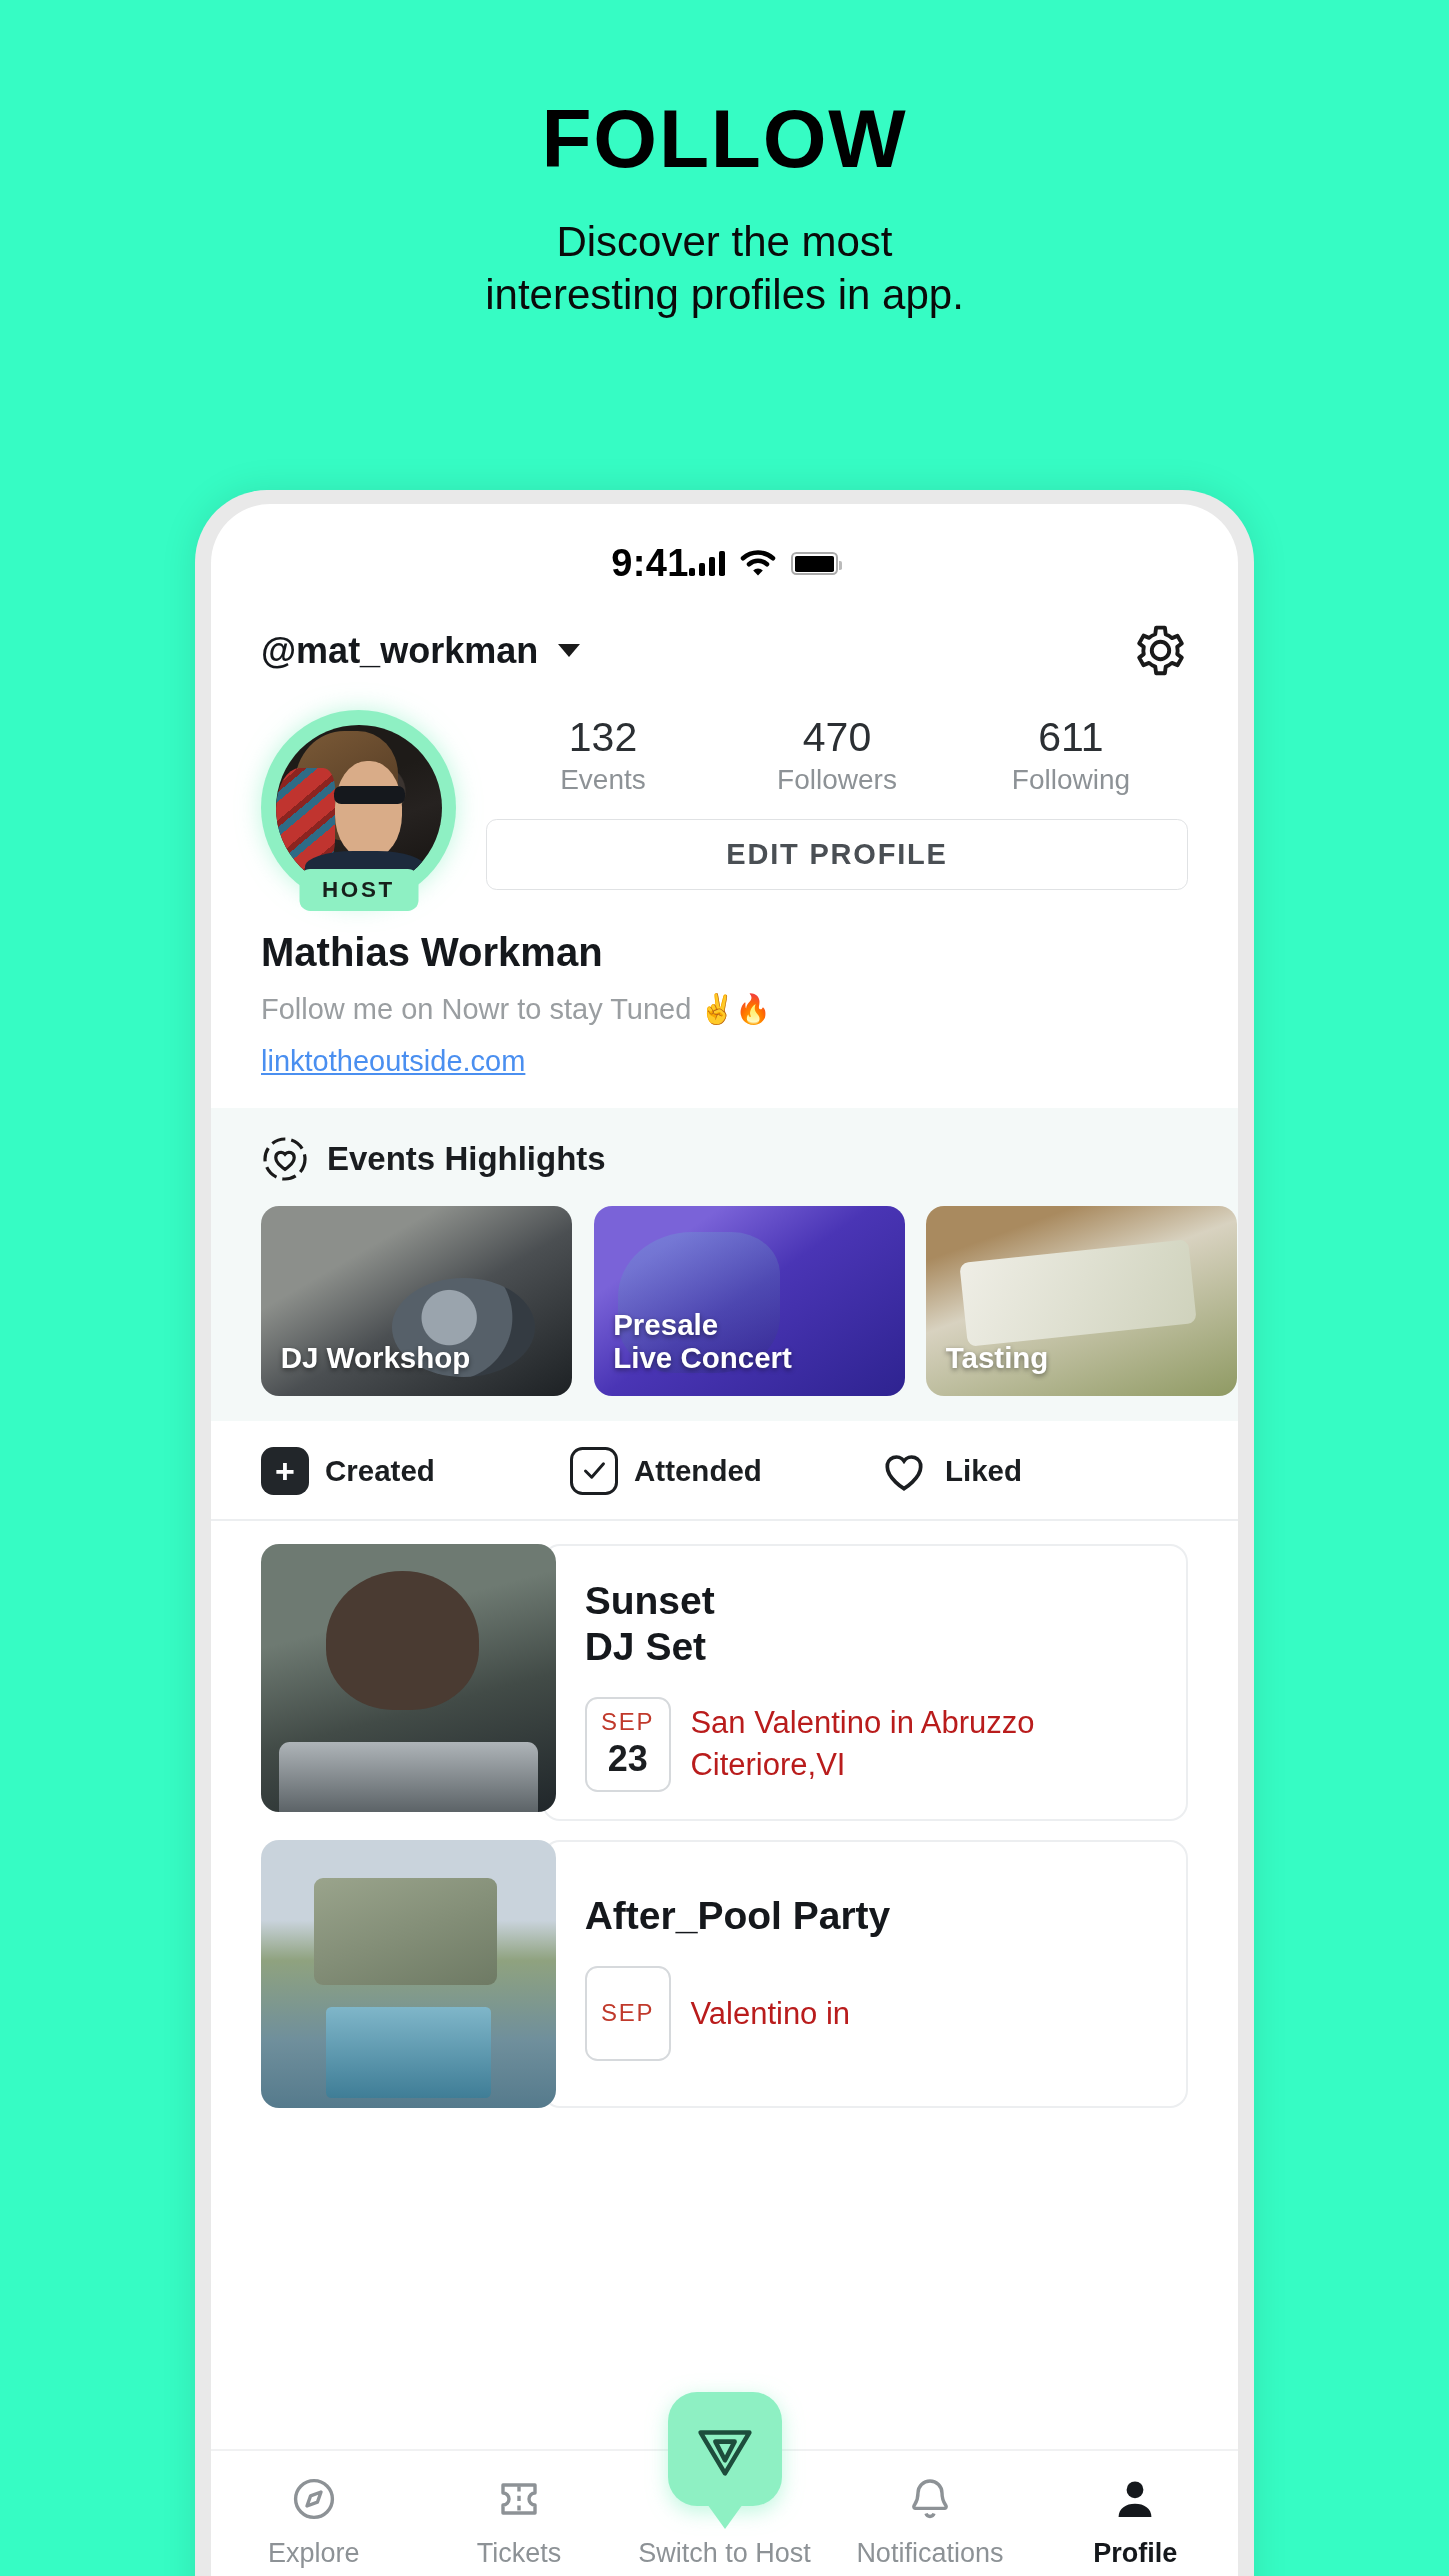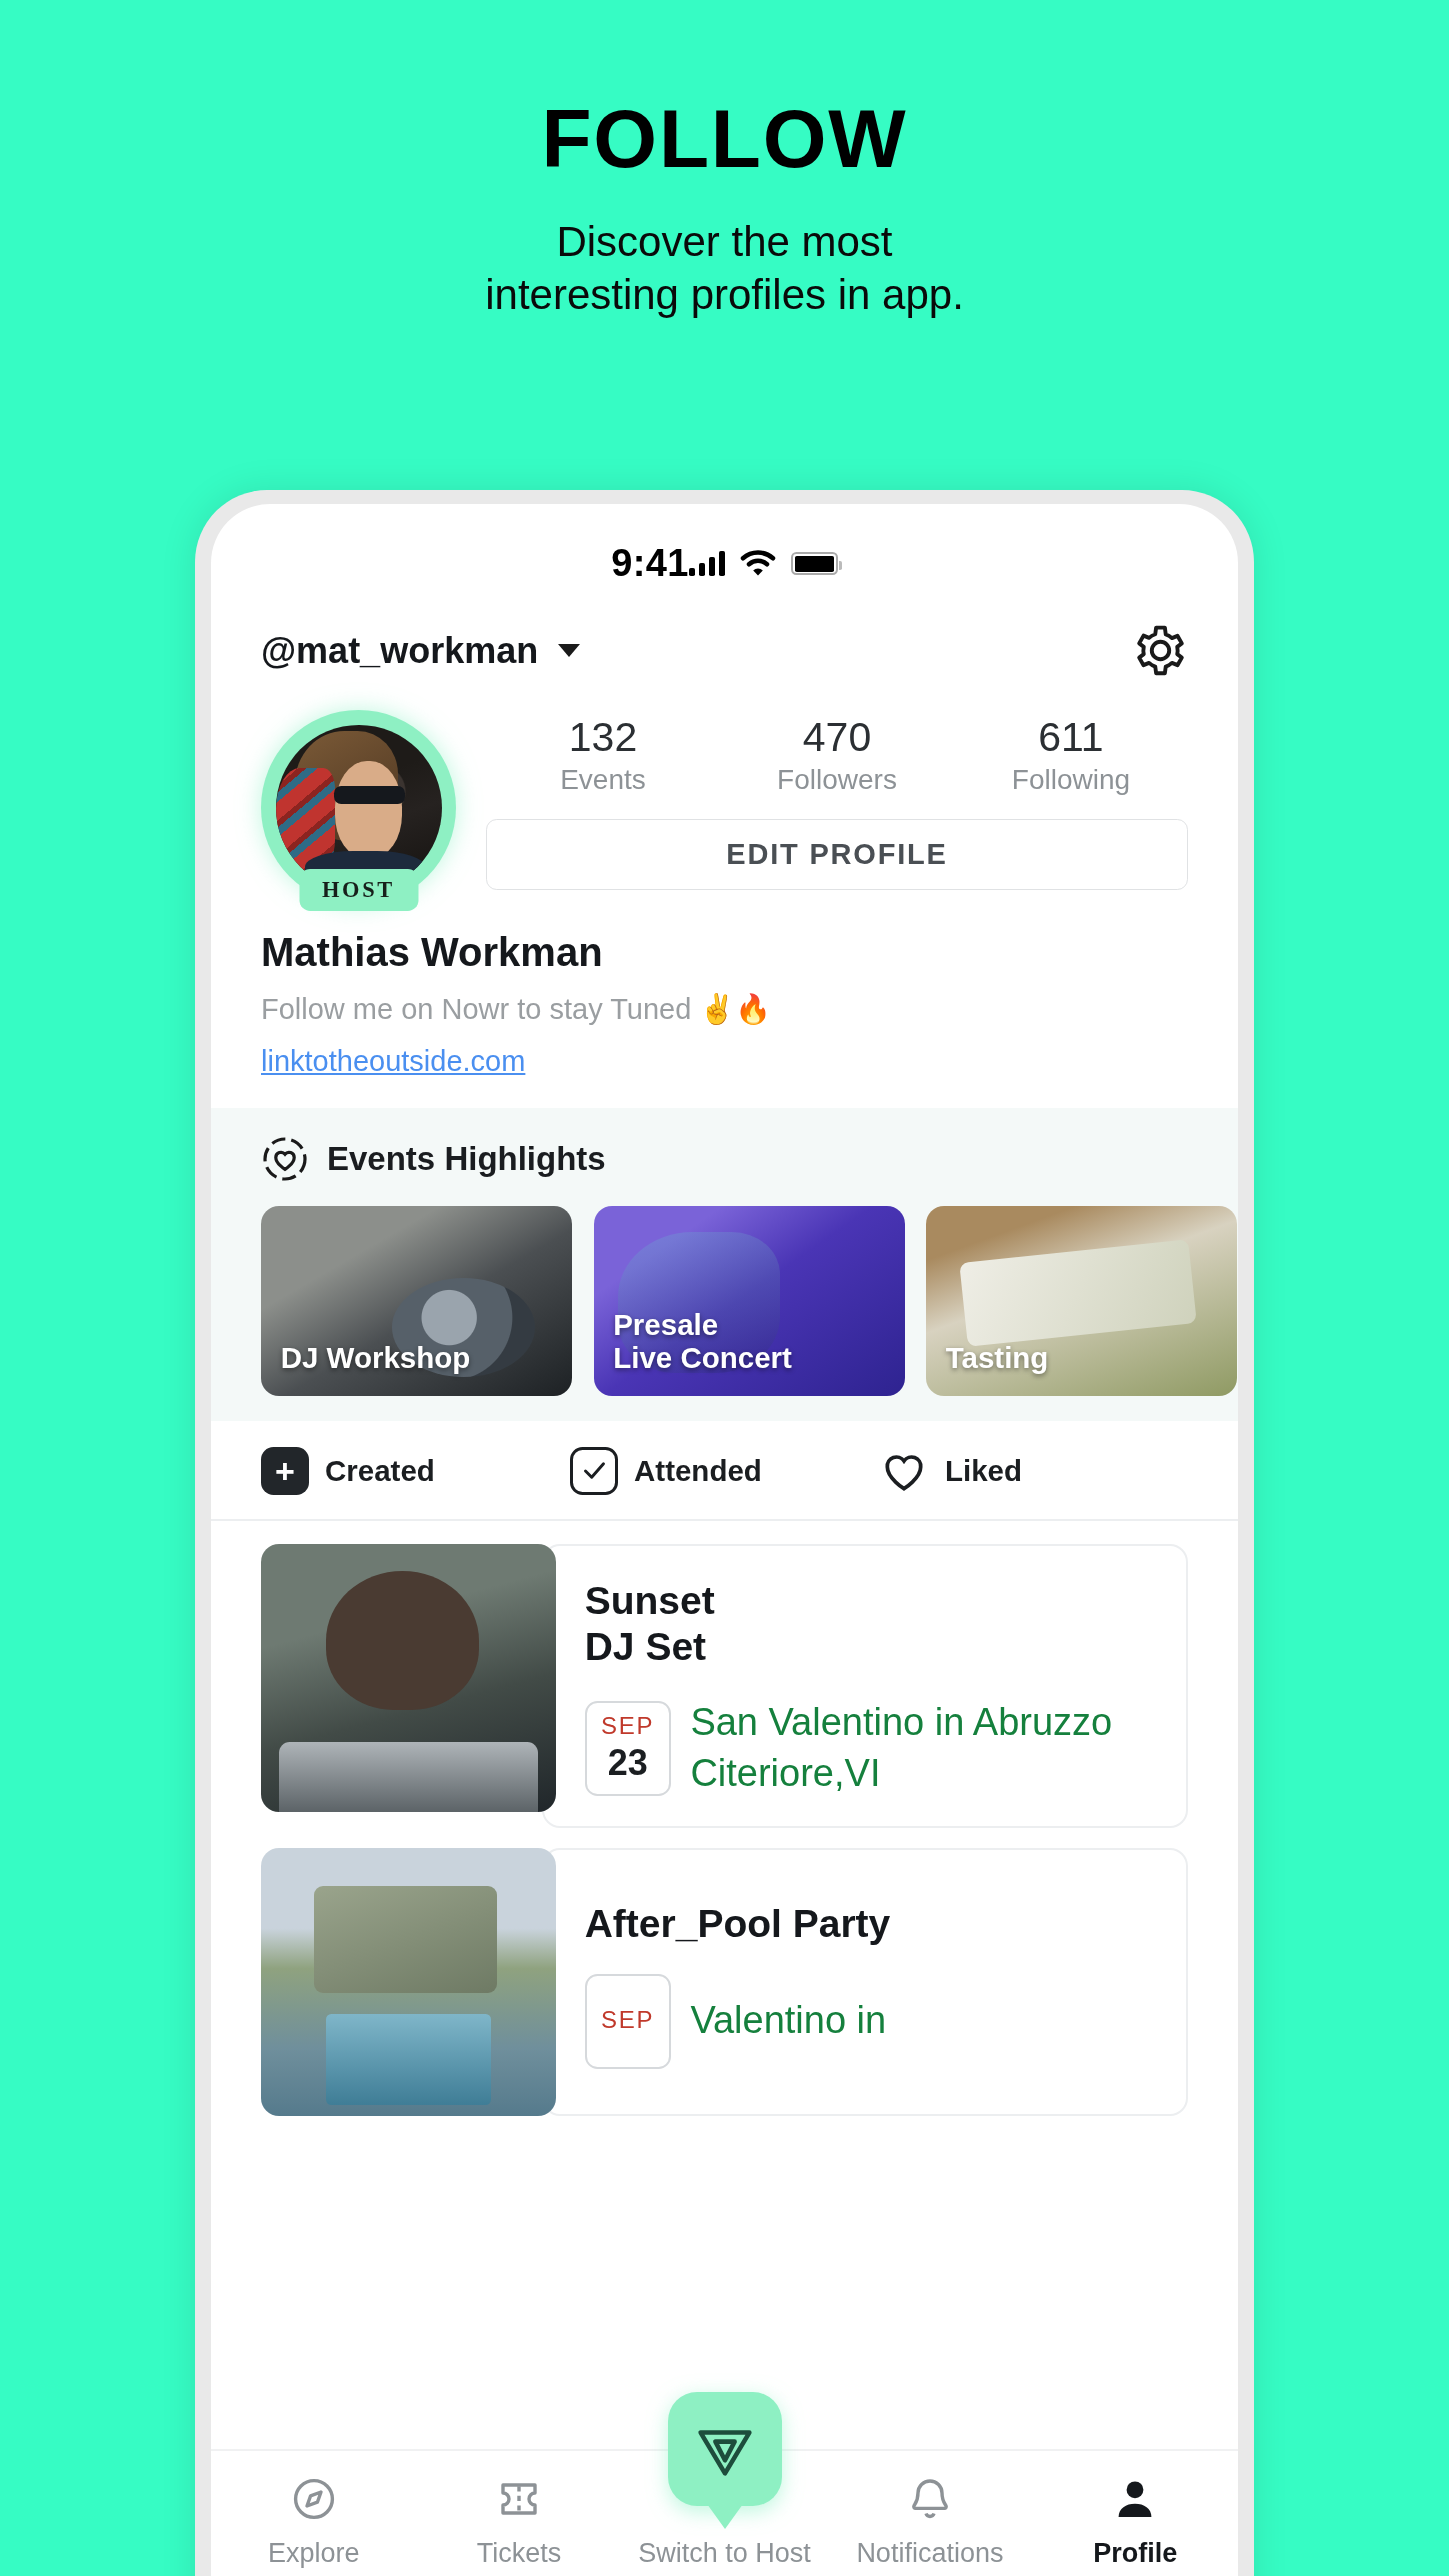--- a/index.html
+++ b/index.html
@@ -95,21 +95,21 @@
   }
   .av-hair { position:absolute; left:12%; top:4%; width:62%; height:66%; background:linear-gradient(150deg,#7b5a37,#4b3420); border-radius:55% 45% 40% 60%; }
   .av-scarf { position:absolute; left:0; top:26%; width:36%; height:62%; background:repeating-linear-gradient(140deg,#c0342f 0 14.3px,#8c2420 14.3px 19.7px,#2e6b86 19.7px 27px); border-radius:40% 20% 30% 20%; }
   .av-face { position:absolute; left:36%; top:22%; width:40%; height:58%; background:#d9ac88; border-radius:48% 48% 45% 45%; }
   .av-glass { position:absolute; left:35%; top:37%; width:43%; height:11%; background:#15181d; border-radius:7.2px; }
   .av-suit { position:absolute; left:18%; bottom:0; width:72%; height:24%; background:#1d2a3c; border-radius:40% 40% 0 0; }
   .host-badge {
     position:absolute; left:50%; transform:translateX(-50%);
     bottom:-5.4px; background:#8ef0c3; color:#17201b;
     font-size:22.4px; font-weight:700; letter-spacing:2.7px;
-    padding:8px 23px; border-radius:10.7px;font-family:Liberation Serif, serif;
+    padding:8px 23px; border-radius:10.7px;
   }
   .stats-col { flex:1; padding-top: 5.4px; }
   .stats-row { display:flex; }
   .stat { flex:1; text-align:center; }
   .stat-num { font-size: 41px; font-weight:400; color:#2b2f33; line-height:1.05; }
   .stat-lab { font-size: 28px; color:#8d9296; margin-top: 5.4px; }
   .edit-btn {
     margin-top: 23px; width:100%;
     border:1.8px solid #e0e2e4; border-radius:10.7px;
     padding: 18px 0; text-align:center;
@@ -165,21 +165,21 @@
     flex:1; margin-left:-14.3px;
     border:2.7px solid #eceef0; border-radius:18px; background:#fff;
     padding: 32px 30px 27px 41px;
     display:flex; flex-direction:column; justify-content:center;
   }
   .ev-title { font-size:39px; font-weight:700; color:#15181c; line-height:1.18; }
   .ev-meta { display:flex; align-items:center; gap:19.7px; margin-top:27px; }
   .ev-date { width:86px; height:95px; border:2.7px solid #d6d9dc; border-radius:12.5px; display:flex; flex-direction:column; align-items:center; justify-content:center; flex:0 0 86px; }
   .ev-mon { font-size:24px; font-weight:400; letter-spacing:1.8px; color:#c0392b; }
   .ev-day { font-size:36px; font-weight:700; color:#1b1e21; margin-top:1.8px; }
-  .ev-loc { font-size:38px; color:#15803d; line-height:1.35; }
+  .ev-loc { font-size:31px; color:#b91c1c; line-height:1.35; }
 
   
   .navbar {
     position:absolute; left:0; right:0; bottom:0; height: 188px;
     background:#fff; border-top:2.7px solid #f0f1f2;
     display:flex; align-items:flex-start; padding-top: 23px;
   }
   .nav-item { flex:1; display:flex; flex-direction:column; align-items:center; gap:12.5px; }
   .nav-lab { font-size:27px; color:#8d9296; text-align:center; line-height:1.2; }
   .nav-item.active .nav-lab { color:#15181c; font-weight:700; }

